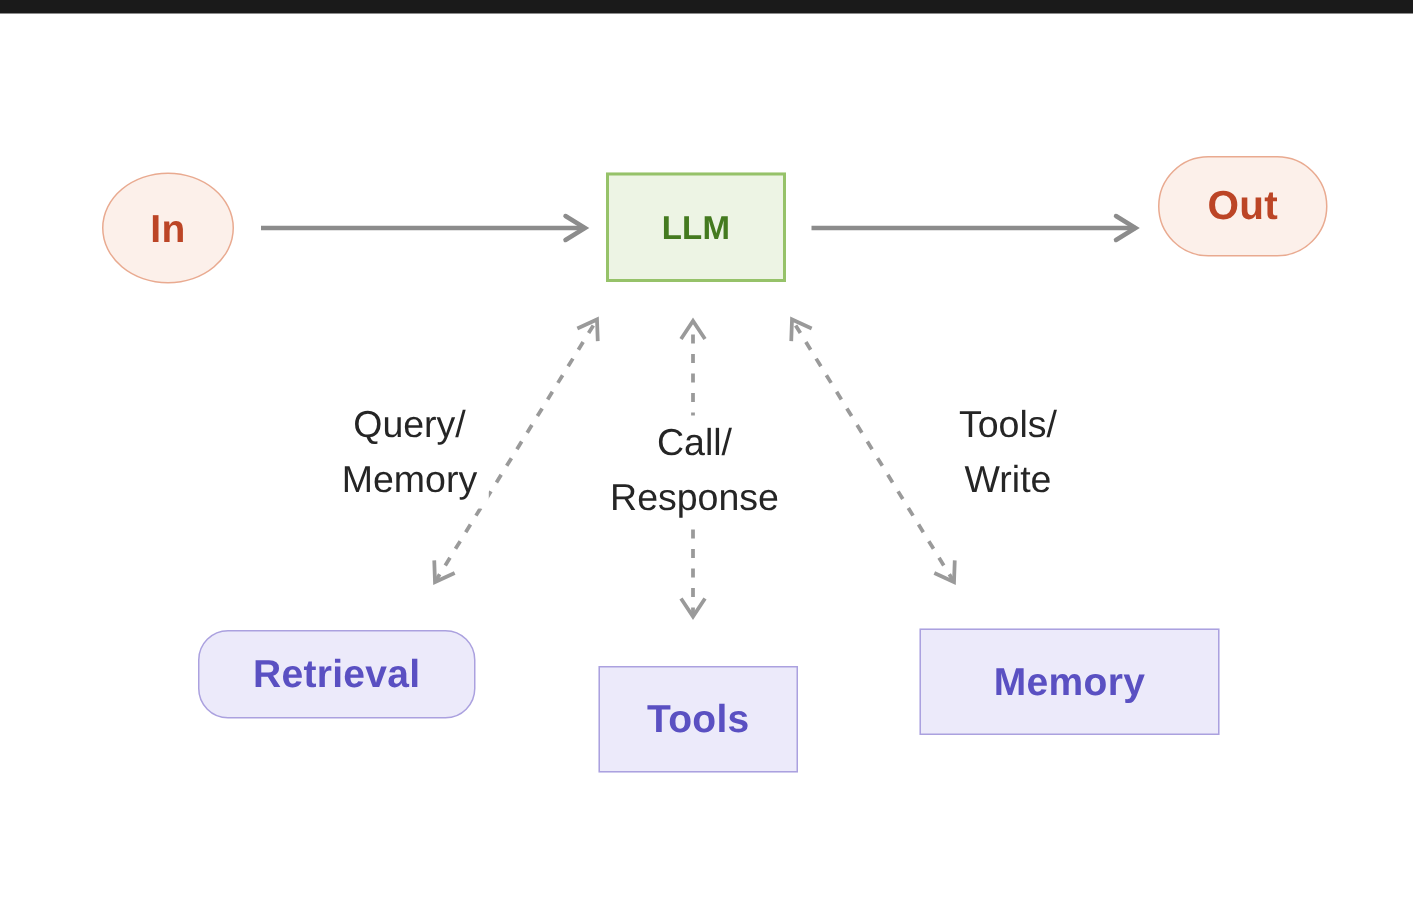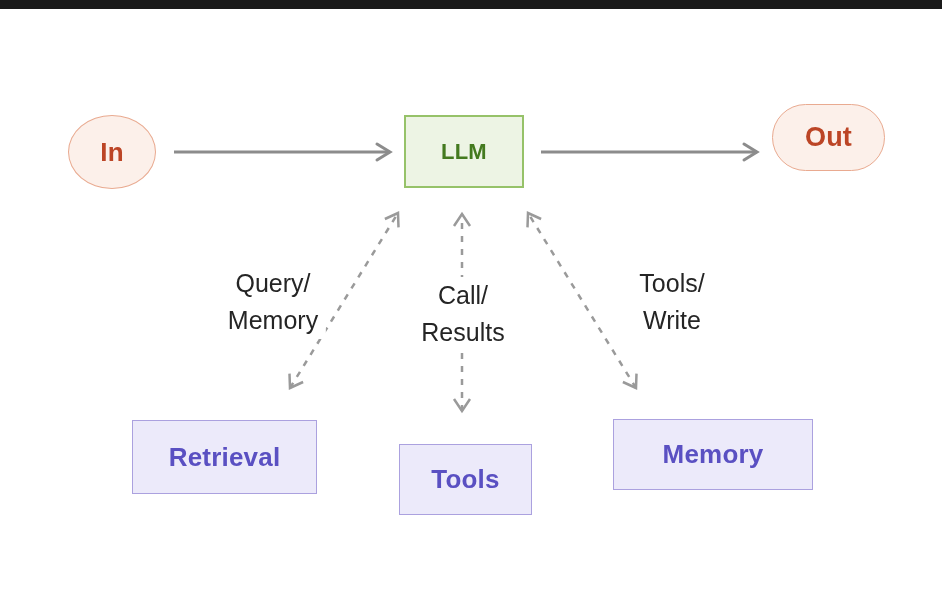--- a/index.html
+++ b/index.html
@@ -90,21 +90,21 @@
     align-items: center;
     justify-content: center;
     box-sizing: border-box;
     background: var(--module_fill, #eceafa);
     border: 1.5px solid var(--module_border, #aba1df);
     color: var(--module_text, #5a50c2);
     font-weight: bold;
     font-size: 26px;
     letter-spacing: 0.2px;
   }
-  .box-retrieval { left: 132px; top: 420px; width: 185px; height: 74px; }
+  .box-retrieval { left: 132px; top: 420px; width: 185px; height: 59px; border-radius: 20px; }
   .box-tools     { left: 399px; top: 444px; width: 133px; height: 71px; }
   .box-memory    { left: 613px; top: 419px; width: 200px; height: 71px; text-align: center; }
   .edge-label {
     position: absolute;
     transform: translateX(-50%);
     text-align: center;
     font-size: 25px;
     line-height: 37px;
     color: var(--label_text, #252525);
     background: var(--page_bg, #ffffff);
@@ -167,21 +167,21 @@
     <span>Memory</span>
   </div>
 
   <div class="edge-label lbl-query">
     <div>Query/</div>
     <div>Memory</div>
   </div>
 
   <div class="edge-label lbl-call">
     <div>Call/</div>
-    <div>Results</div>
+    <div>Response</div>
   </div>
 
   <div class="edge-label lbl-read">
     <div>Tools/</div>
     <div>Write</div>
   </div>
 
 </div>
 
 </body></html>

